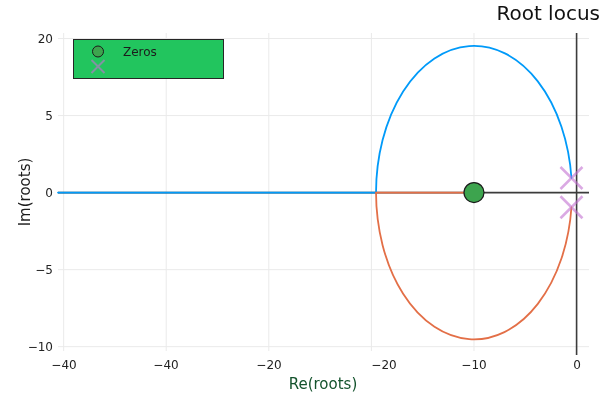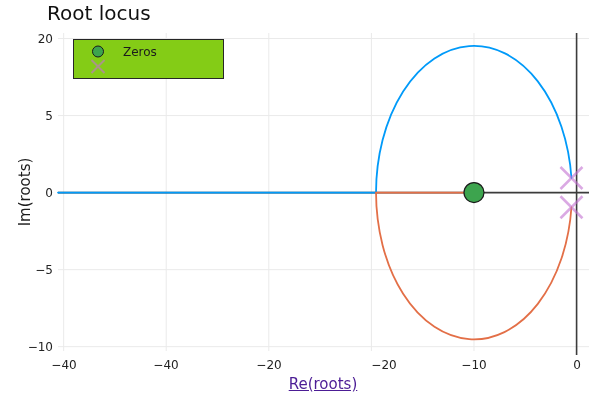--- a/index.html
+++ b/index.html
@@ -1,41 +1,41 @@
 <!DOCTYPE html>
 <html><head>
 <meta charset="utf-8">
 <style>
   html,body{margin:0;padding:0;background:#ffffff;}
   #figure{
     position:relative;width:600px;height:400px;background:#ffffff;
     font-family:"DejaVu Sans", sans-serif;overflow:hidden;
   }
   .title{
-    position:absolute;left:47px;top:1px;width:553px;text-align:left;
+    position:absolute;left:47px;top:1px;width:553px;text-align:right;
     font-size:20px;color:#111111;
   }
   .xlabel{
     position:absolute;left:223px;top:375px;width:200px;height:20px;
-    text-align:center;font-size:15px;color:#4c1d95;text-decoration:underline;
+    text-align:center;font-size:15px;color:#14532d;
   }
   .ylabel{
     position:absolute;left:-34px;top:182px;width:120px;height:20px;
     text-align:center;font-size:15px;color:#1c1c1c;
     transform:rotate(-90deg);
   }
   .tick{
     position:absolute;font-size:12px;color:#232323;line-height:16px;
   }
   .xtick{width:44px;text-align:center;top:357px;}
   .ytick{width:44px;text-align:right;left:9px;}
   #plot-svg{position:absolute;left:0;top:0;}
   .legend{
     position:absolute;left:73px;top:39px;width:151px;height:40px;
-    background:#84cc16;border:1px solid #262626;box-sizing:border-box;
+    background:#22c55e;border:1px solid #262626;box-sizing:border-box;
     display:flex;flex-direction:column;justify-content:center;
     padding-left:14px;
   }
   .legend-row{display:flex;align-items:center;height:15px;}
   .legend-label{font-size:12px;color:#1c1c1c;margin-left:15px;line-height:14px;white-space:nowrap;}
 </style>
 </head>
 <body>
 
 <div id="figure">

